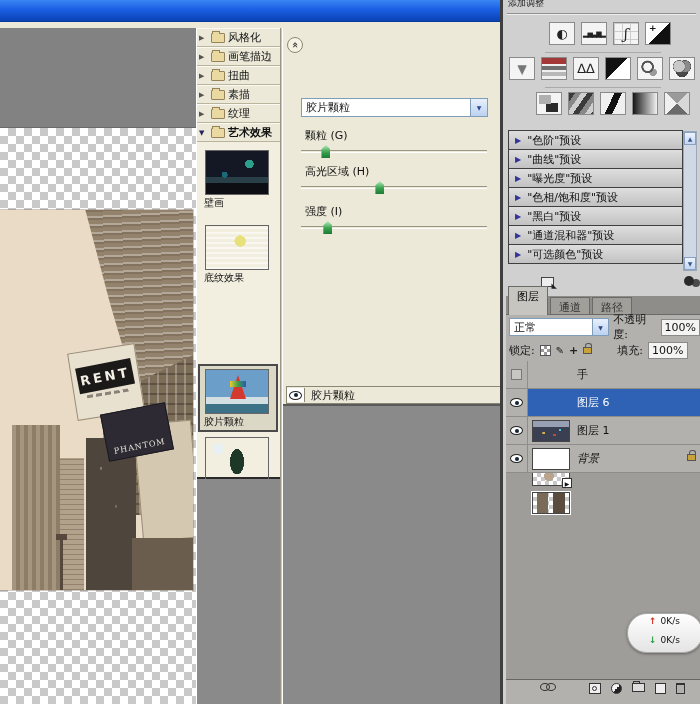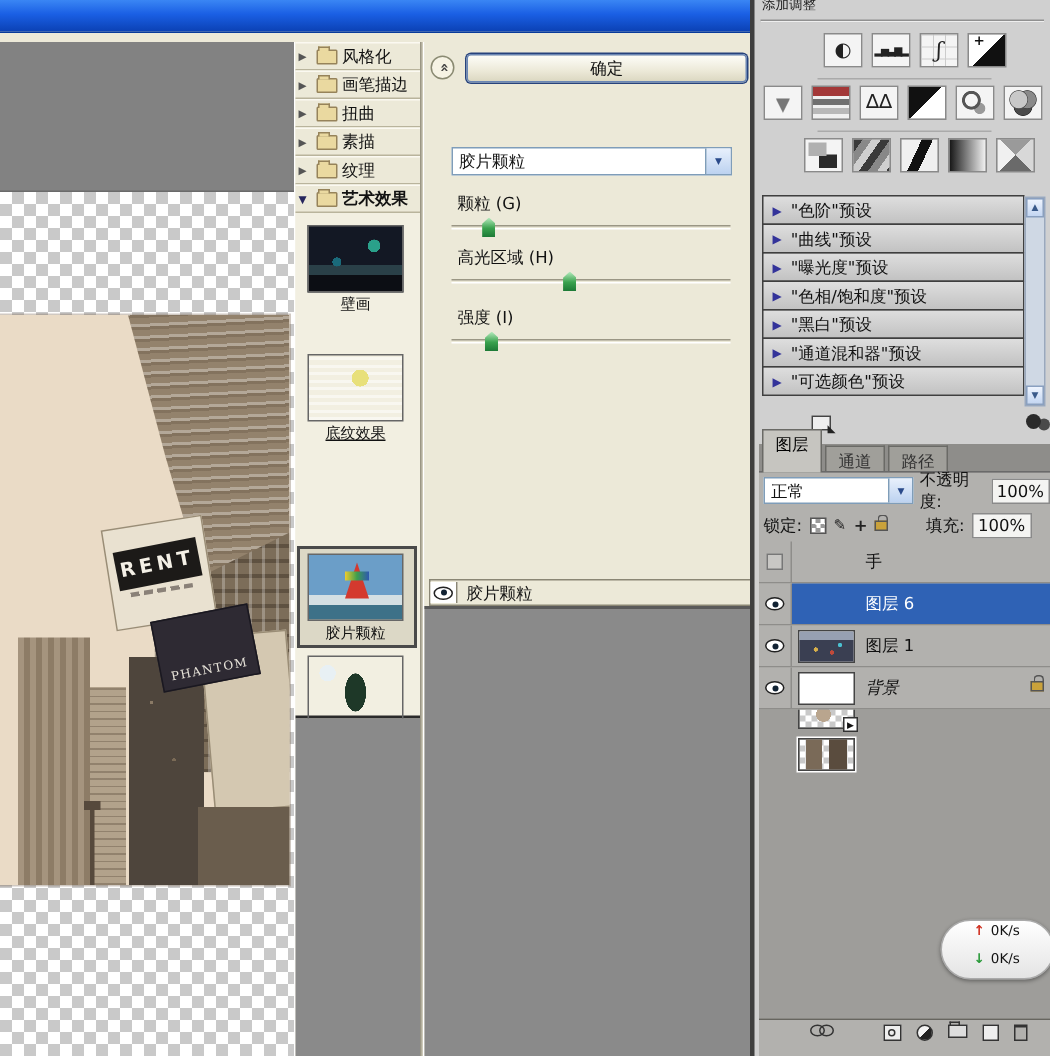--- a/index.html
+++ b/index.html
@@ -38,21 +38,21 @@
   
   .gallery{left:196px;top:28px;width:304px;height:676px;background:#ece9d8;border-left:1px solid #fff;}
   .tree{position:absolute;left:0;top:0;width:83px;}
   .tree-row{height:19px;display:flex;align-items:center;gap:3px;padding-left:2px;background:#ece9d8;border-top:1px solid #fbf9f1;border-bottom:1px solid #b9b49c;}
   .tree-tri{width:9px;font-size:7px;color:#555;}
   .tree-tri.open{color:#26265e;}
   .folder{width:14px;height:10px;background:#ead9a0;border:1px solid #96835a;border-radius:1px;position:relative;flex:none;}
   .folder:before{content:'';position:absolute;left:0;top:-3px;width:6px;height:2px;background:#ead9a0;border:1px solid #96835a;border-bottom:none;}
   .tree-row.expanded span.lbl{font-weight:bold;}
   .thumbcol{position:absolute;left:0;top:114px;width:83px;height:337px;background:#f2efe1;border-bottom:2px solid #2a2a2a;}
-  .thumb{position:absolute;left:7px;width:66px;text-align:center;font-size:10px;}
+  .thumb{position:absolute;left:7px;width:66px;font-size:10px;}
   .thumb .img{width:64px;height:45px;border:1px solid #666;margin:0 auto;}
   .thumb .cap{margin-top:1px;}
   .thumb-sel-box{position:absolute;left:1px;top:222px;width:80px;height:68px;background:#dcd8c6;border:2px solid #4a4a4a;}
   .img-bihua{background:#10141c;background-image:radial-gradient(circle 7px at 70% 30%,#2aa08a 60%,transparent 61%),radial-gradient(circle 5px at 30% 55%,#1a6a7a 60%,transparent 61%),linear-gradient(180deg,#131824 60%,#2a4048 60% 75%,#0c0e14 75%);}
   .img-diwen{background:linear-gradient(180deg,#bcd8e4 0 55%,#a8c8d8 55%);background-image:radial-gradient(circle 8px at 55% 35%,#e8e07a 70%,transparent 71%),repeating-linear-gradient(0deg,rgba(255,255,255,.5) 0 2px,transparent 2px 5px);}
   .img-haibao{background:linear-gradient(180deg,#4a90d8 0 60%,#bcd4e0 60% 75%,#28506a 75%);position:relative;overflow:hidden;}
   .img-jiaopian{background:linear-gradient(180deg,#6aa0cc 0 62%,#d8e4e8 62% 78%,#3a7088 78%);position:relative;overflow:hidden;filter:contrast(.95);}
   .sail{position:absolute;left:24px;top:5px;width:0;height:0;border-left:8px solid transparent;border-right:8px solid transparent;border-bottom:24px solid #d8352a;}
   .sail:before{content:'';position:absolute;left:-8px;top:6px;width:16px;height:6px;background:linear-gradient(90deg,#f4d02a,#3aa04a,#2a56b4);}
   .img-shuicai{background:linear-gradient(180deg,#7ab0d8 0 60%,#3a8898 60%);background-image:radial-gradient(ellipse 10px 18px at 50% 55%,#1e3828 70%,transparent 71%),radial-gradient(circle 9px at 20% 25%,#e8f0f4 60%,transparent 61%);}
@@ -227,21 +227,21 @@
         <span class="lbl">艺术效果</span>
       </div>
     </div>
 
     <div class="thumbcol">
       <div class="thumb-sel-box"></div>
       <div class="thumb" style="top:8px;">
         <div class="img img-bihua"></div>
         <div class="cap">壁画</div>
       </div>
-      <div class="thumb" style="top:94px;text-decoration:underline;">
+      <div class="thumb" style="top:83px;">
         <div class="img img-diwen"></div>
         <div class="cap">底纹效果</div>
       </div>
       <div class="thumb" style="top:227px;">
         <div class="img img-jiaopian">
             <span class="sail"></span>
           </div>
         <div class="cap">胶片颗粒</div>
       </div>
       <div class="thumb" style="top:295px;">
@@ -250,21 +250,20 @@
       </div>
     </div>
     <div class="colgray"></div>
     <div class="vgroove"></div>
 
     <div class="settings">
       <div class="set-gray"></div>
       <div class="collapse-btn">
           <span>«</span>
         </div>
-      <div class="xp-btn default" style="top:8px;">确定</div>
 
       <div class="combo">
         <span class="val">胶片颗粒</span>
         <span class="dd">▼</span>
       </div>
 
       <div class="sl-label" style="top:100px;">颗粒 (G)</div>
       <div class="sl-box" style="top:98px;">2</div>
       <div class="sl-track" style="top:122px;">
         <div class="sl-thumb" style="left:11%;"></div>

